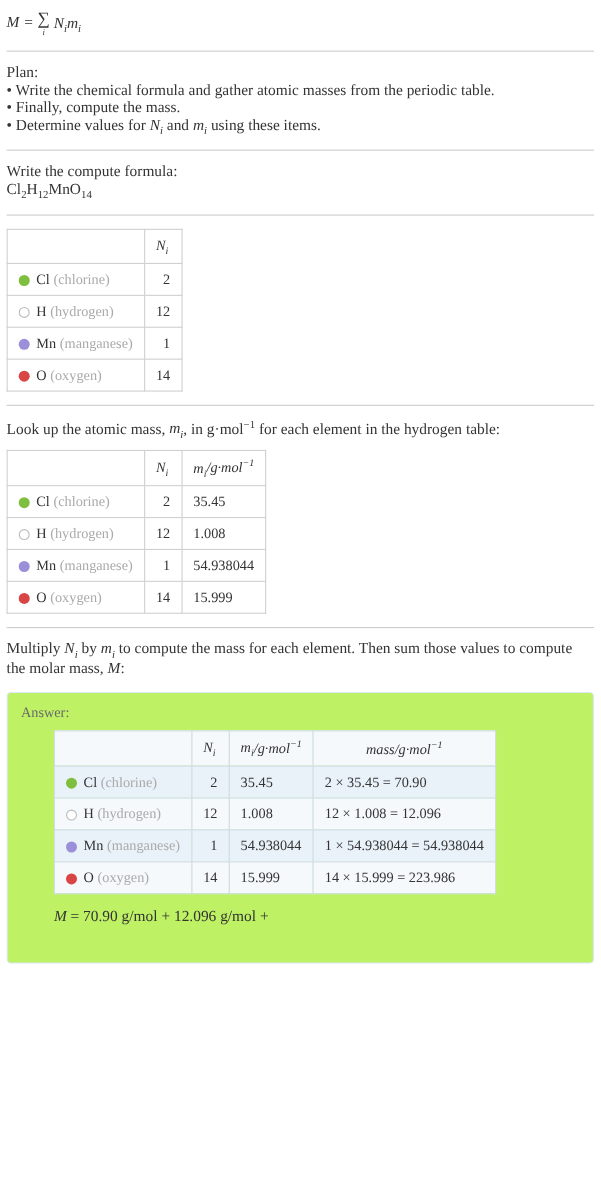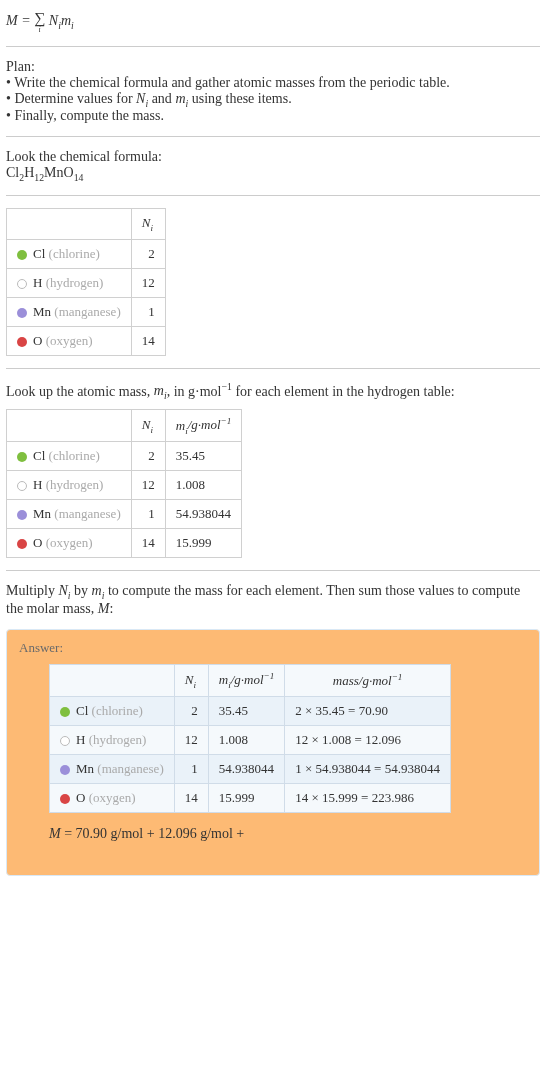--- a/index.html
+++ b/index.html
@@ -83,21 +83,21 @@
       color: #aaa;
     }
     .chem-formula {
       font-family: Liberation Serif, serif;
     }
     .chem-formula .sub {
       font-size: 0.7em;
     }
     .answer-box {
       border: 1px solid #d9e8f5;
-      background: #fdba74;
+      background: #bef264;
       border-radius: 4px;
       padding: 10px 12px;
       margin-top: 8px;
     }
     .answer-label {
       color: #6a6a6a;
       font-size: 13px;
       margin-bottom: 8px;
     }
     .answer-box table.data-table th,
@@ -131,30 +131,30 @@
     </span>
     <span class="italic">N<span class="sub">i</span>m<span class="sub">i</span></span>
   </div>
 </div>
 
 <hr>
 
 <div class="section">
   <div>Plan:</div>
   <div class="plan-bullet">• Write the chemical formula and gather atomic masses from the periodic table.</div>
+  <div class="plan-bullet">• Finally, compute the mass.</div>
   <div class="plan-bullet">
     <span>• Determine values for </span><span class="italic">N<span class="sub">i</span></span><span> and </span><span class="italic">m<span class="sub">i</span></span><span> using these items.</span>
   </div>
-  <div class="plan-bullet">• Finally, compute the mass.</div>
-</div>
-
-<hr>
-
-<div class="section">
-  <div>Look the chemical formula:</div>
+</div>
+
+<hr>
+
+<div class="section">
+  <div>Write the compute formula:</div>
   <div class="chem-formula">
     Cl<span class="sub">2</span>H<span class="sub">12</span>MnO<span class="sub">14</span>
   </div>
 </div>
 
 <hr>
 
 <div class="section">
   <table class="data-table">
     <tbody>

